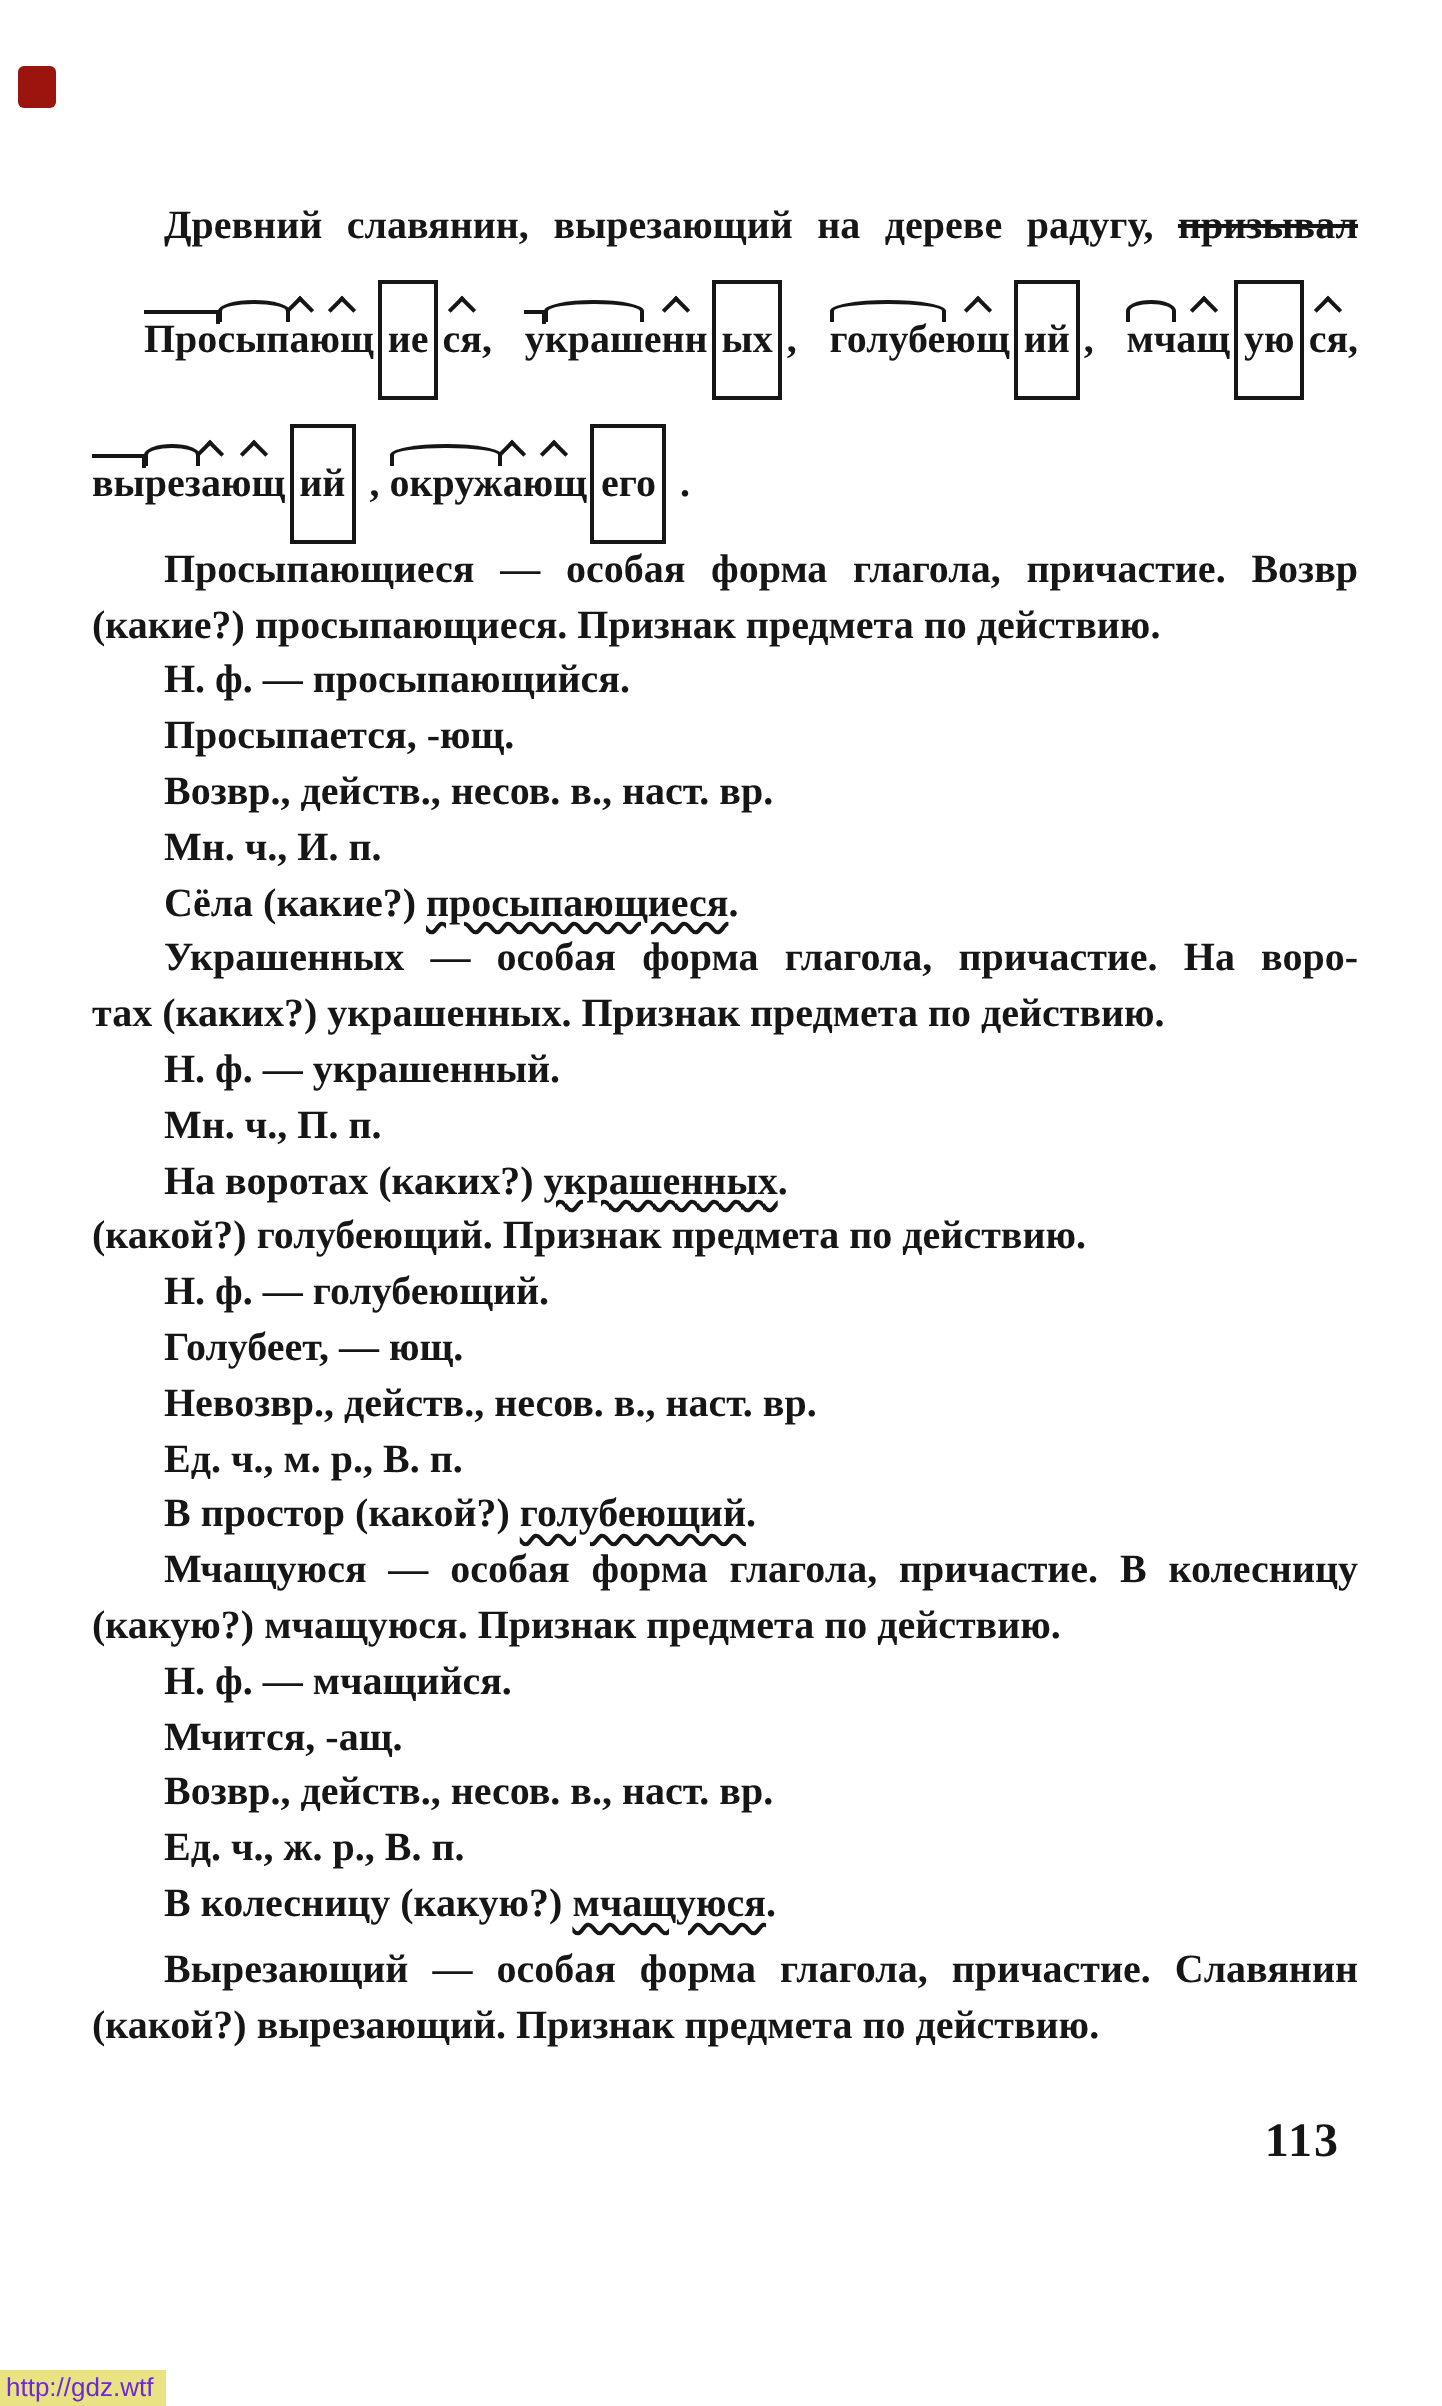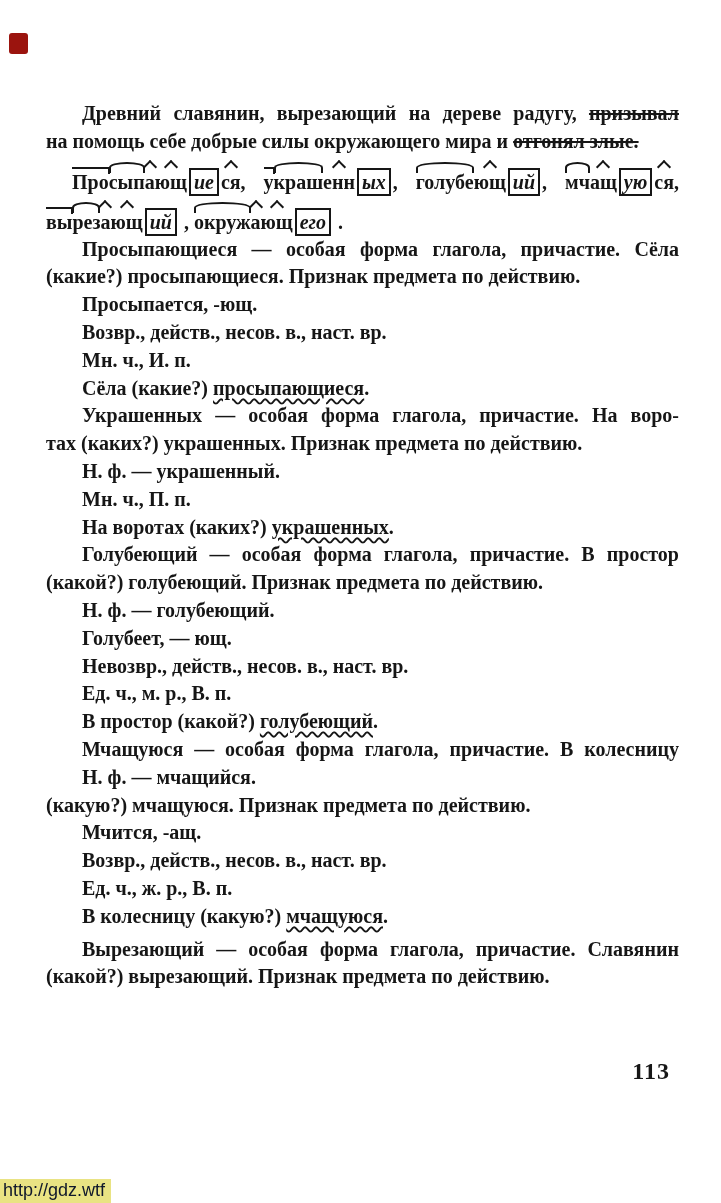--- a/index.html
+++ b/index.html
@@ -53,65 +53,64 @@
     border-right:2px solid var(--ink);
     border-top-left-radius:100% 100%;
     border-top-right-radius:100% 100%;
   }
   .m-suffix::before{
     content:"";position:absolute;left:50%;top:-8px;width:8px;height:8px;
     border-top:2px solid var(--ink);border-left:2px solid var(--ink);
     transform:translateX(-50%) rotate(45deg);
   }
   .m-ending{
-    border:2px solid var(--ink);padding:0 3px;margin:0 2px;font-style:italic;
+    border:2px solid var(--ink);padding:16px 3px;margin:0 2px;
   }
   .page-number{
     position:absolute;top:1058px;right:51px;
     font-size:24px;font-weight:700;letter-spacing:1px;
   }
   .watermark{
     position:absolute;left:0;bottom:0;
-    background:var(--watermark-bg);color:#0f172a;
+    background:var(--watermark-bg);color:#6d28d9;
     font-family:"Liberation Sans", sans-serif;
-    font-size:18px;font-weight:400;
+    font-size:13px;font-weight:400;
     padding:1px 6px 2px 3px;
   }
 </style>
 </head>
 <body>
 
 <div class="page">
   <div class="corner-icon"></div>
   <div class="text-block">
       <div class="line indent just"><span>Древний славянин, вырезающий на дереве радугу, </span><span class="struck">призывал</span></div>
-      <div class="line"><span>на помощь себе добрые силы окружающего мира и </span><span class="struck">отгонял злые.</span></div>
       <div class="line morph indent just"><span class="word"><span class="m-prefix">Про</span><span class="m-root">сып</span><span class="m-suffix">а</span><span class="m-suffix">ющ</span><span class="m-ending">ие</span><span class="m-suffix">ся</span></span><span>, </span><span class="word"><span class="m-prefix">у</span><span class="m-root">краш</span><span class="m-suffix">енн</span><span class="m-ending">ых</span></span><span>, </span><span class="word"><span class="m-root">голубе</span><span class="m-suffix">ющ</span><span class="m-ending">ий</span></span><span>, </span><span class="word"><span class="m-root">мч</span><span class="m-suffix">ащ</span><span class="m-ending">ую</span><span class="m-suffix">ся</span></span><span>,</span></div>
       <div class="line morph"><span class="word"><span class="m-prefix">вы</span><span class="m-root">рез</span><span class="m-suffix">а</span><span class="m-suffix">ющ</span><span class="m-ending">ий</span></span><span> , </span><span class="word"><span class="m-root">окруж</span><span class="m-suffix">а</span><span class="m-suffix">ющ</span><span class="m-ending">его</span></span><span> .</span></div>
-      <div class="line indent just"><span>Просыпающиеся — особая форма глагола, причастие. Сёла</span></div>
+      <div class="line indent just"><span>Просыпающиеся — особая форма глагола, причастие. Возвр</span></div>
       <div class="line"><span>(какие?) просыпающиеся. Признак предмета по действию.</span></div>
+      <div class="line indent"><span>Н. ф. — просыпающийся.</span></div>
       <div class="line indent"><span>Просыпается, -ющ.</span></div>
       <div class="line indent"><span>Возвр., действ., несов. в., наст. вр.</span></div>
       <div class="line indent"><span>Мн. ч., И. п.</span></div>
       <div class="line indent"><span>Сёла (какие?) </span><span class="wavy">просыпающиеся</span><span>.</span></div>
       <div class="line indent just"><span>Украшенных — особая форма глагола, причастие. На воро-</span></div>
       <div class="line"><span>тах (каких?) украшенных. Признак предмета по действию.</span></div>
       <div class="line indent"><span>Н. ф. — украшенный.</span></div>
       <div class="line indent"><span>Мн. ч., П. п.</span></div>
       <div class="line indent"><span>На воротах (каких?) </span><span class="wavy">украшенных</span><span>.</span></div>
-      <div class="line indent just"><span>Голубеющий — особая форма глагола, причастие. В простор</span></div>
       <div class="line"><span>(какой?) голубеющий. Признак предмета по действию.</span></div>
       <div class="line indent"><span>Н. ф. — голубеющий.</span></div>
       <div class="line indent"><span>Голубеет, — ющ.</span></div>
       <div class="line indent"><span>Невозвр., действ., несов. в., наст. вр.</span></div>
       <div class="line indent"><span>Ед. ч., м. р., В. п.</span></div>
       <div class="line indent"><span>В простор (какой?) </span><span class="wavy">голубеющий</span><span>.</span></div>
       <div class="line indent just"><span>Мчащуюся — особая форма глагола, причастие. В колесницу</span></div>
+      <div class="line"><span>(какую?) мчащуюся. Признак предмета по действию.</span></div>
       <div class="line indent"><span>Н. ф. — мчащийся.</span></div>
-      <div class="line"><span>(какую?) мчащуюся. Признак предмета по действию.</span></div>
       <div class="line indent"><span>Мчится, -ащ.</span></div>
       <div class="line indent"><span>Возвр., действ., несов. в., наст. вр.</span></div>
       <div class="line indent"><span>Ед. ч., ж. р., В. п.</span></div>
       <div class="line indent"><span>В колесницу (какую?) </span><span class="wavy">мчащуюся</span><span>.</span></div>
       <div class="line indent just gap" style="margin-top: 5px;"><span>Вырезающий — особая форма глагола, причастие. Славянин</span></div>
       <div class="line"><span>(какой?) вырезающий. Признак предмета по действию.</span></div>
     </div>
   <div class="page-number">113</div>
   <div class="watermark">http://gdz.wtf</div>
 </div>

